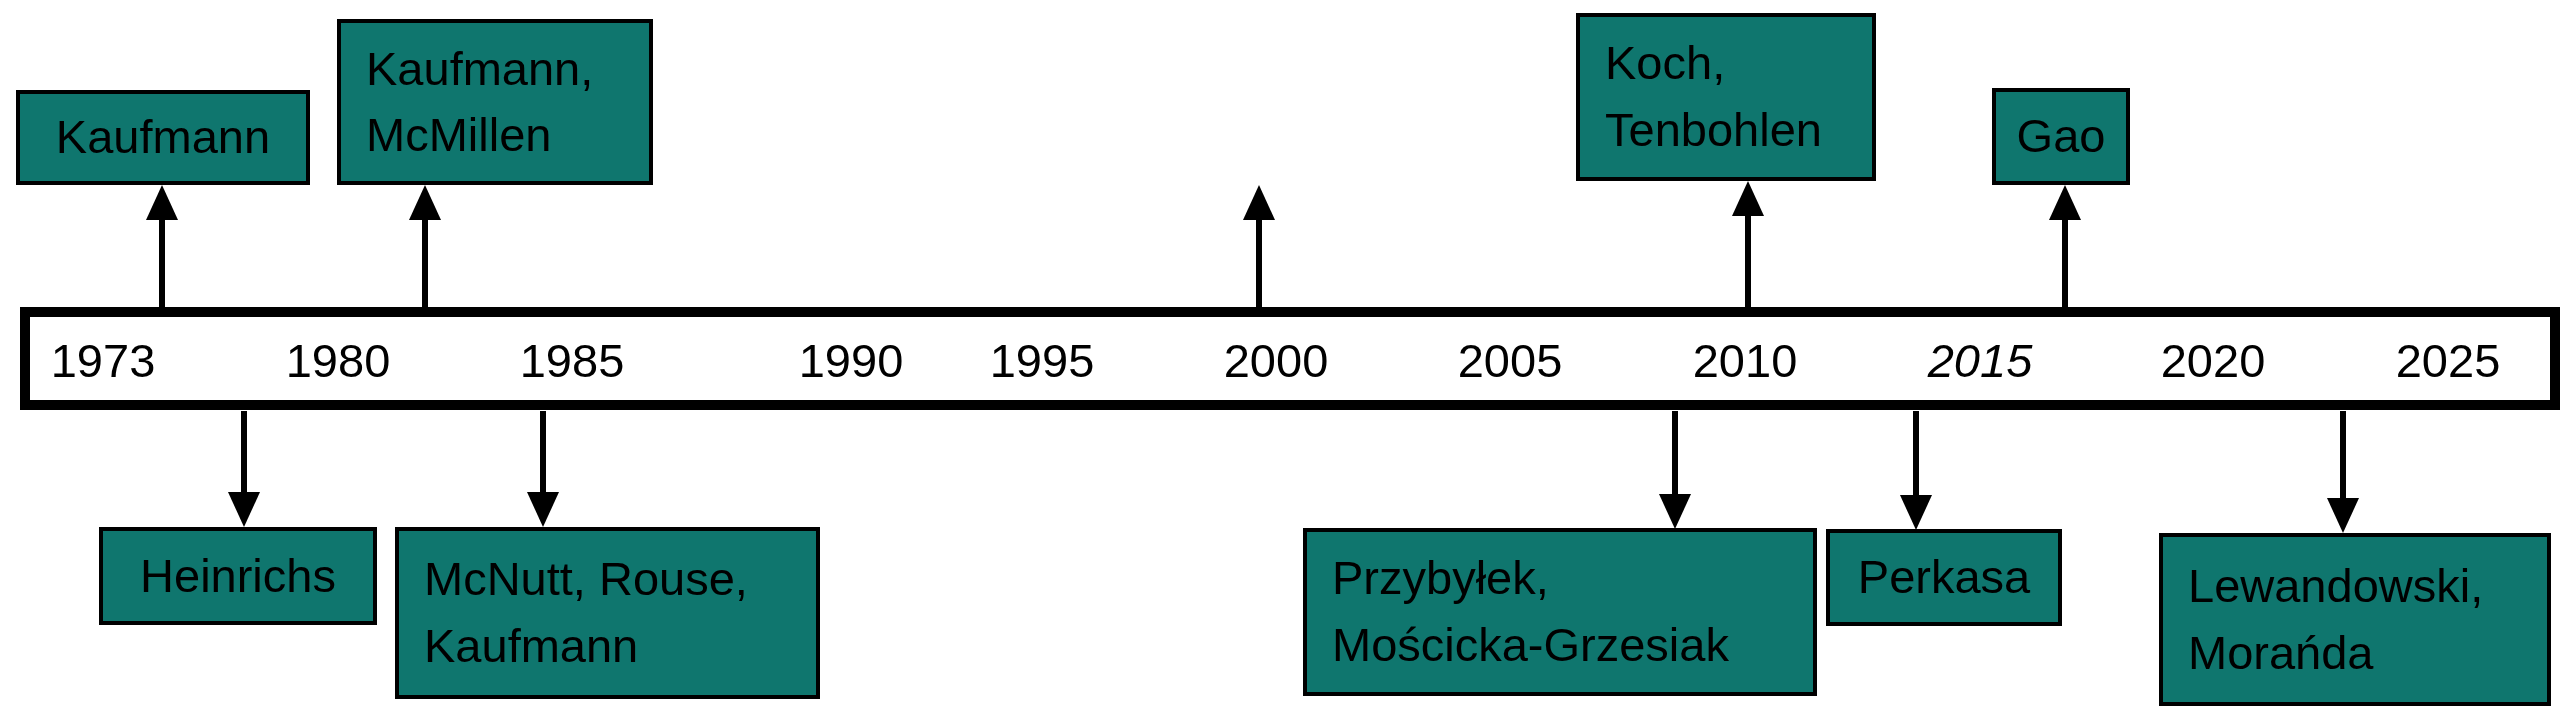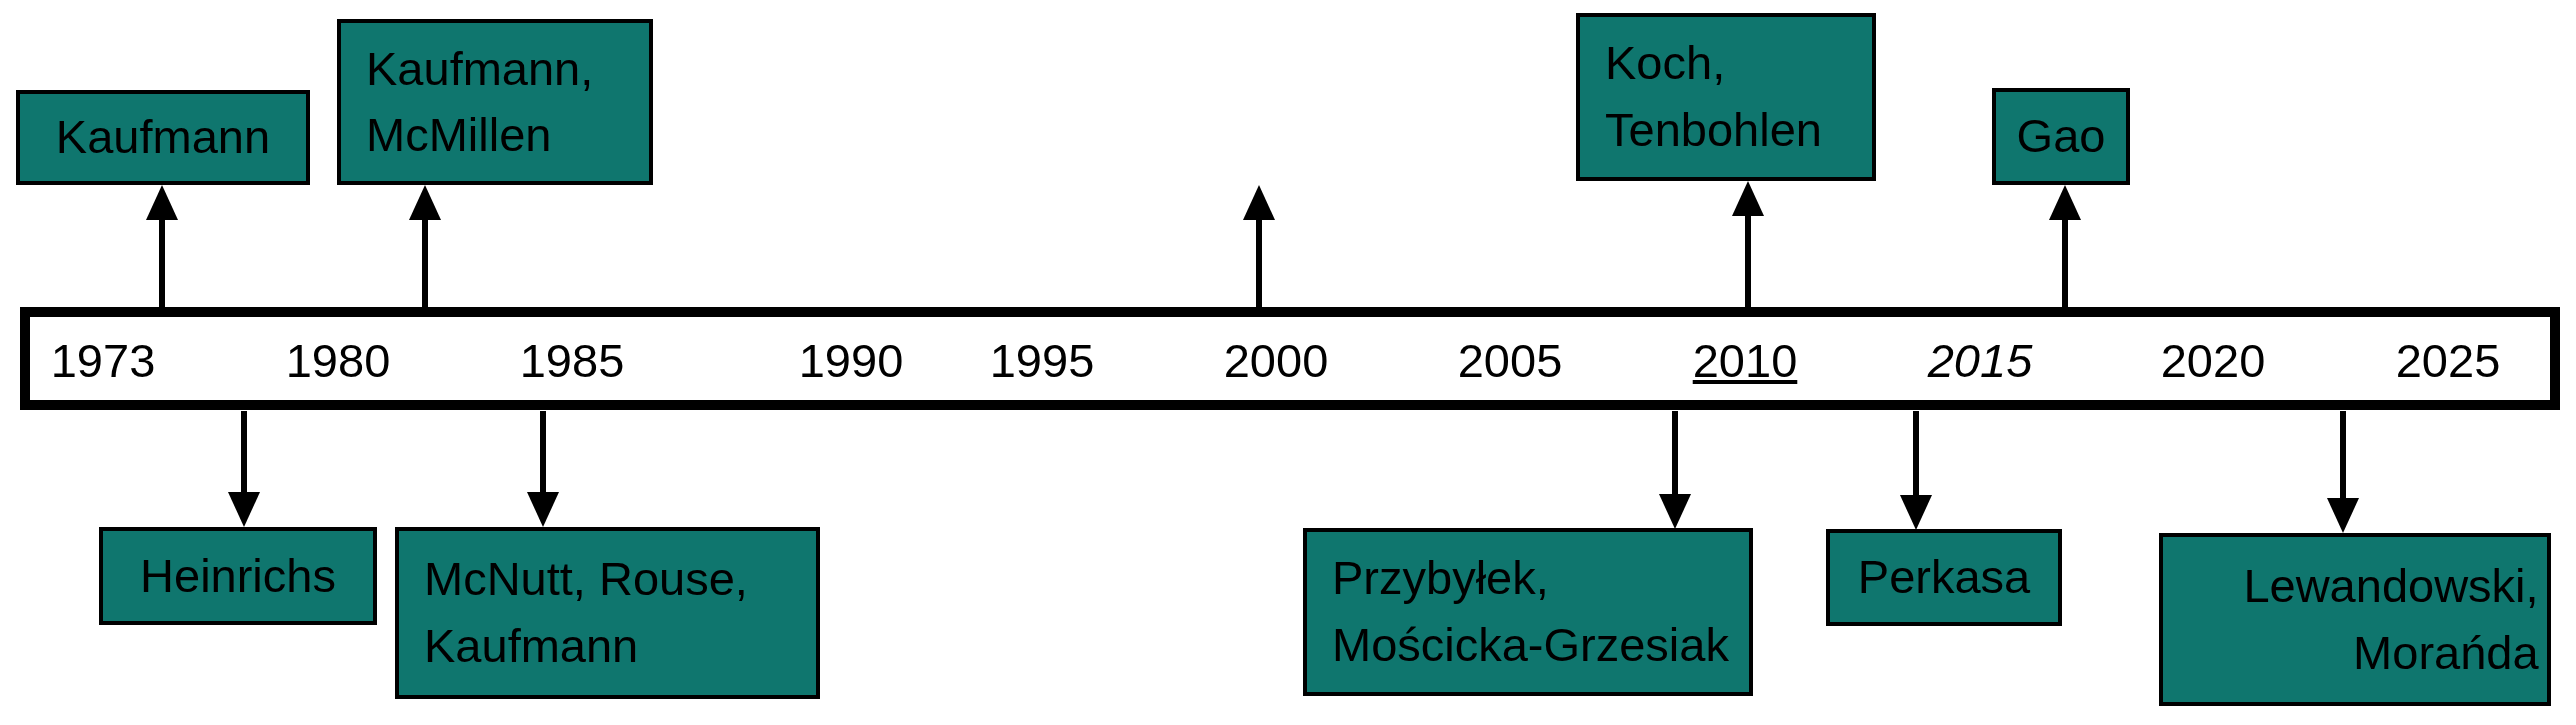--- a/index.html
+++ b/index.html
@@ -113,21 +113,21 @@
   </div>
 
   <div class="timeline-bar"></div>
   <span class="year" style="left:103px;">1973</span>
   <span class="year" style="left:338px;">1980</span>
   <span class="year" style="left:572px;">1985</span>
   <span class="year" style="left:807px;margin-left:44px;">1990</span>
   <span class="year" style="left:1042px;">1995</span>
   <span class="year" style="left:1276px;">2000</span>
   <span class="year" style="left:1510px;">2005</span>
-  <span class="year" style="left:1745px;text-decoration:underline;">2010</span>
+  <span class="year" style="left:1745px;">2010</span>
   <span class="year" style="left:1980px;font-style:italic;">2015</span>
   <span class="year" style="left:2213px;">2020</span>
   <span class="year" style="left:2448px;">2025</span>
 
   <div class="arrow" style="left:244px; top:411px; height:116px;">
     <div class="shaft"></div>
     <div class="head-down"></div>
   </div>
   <div class="arrow" style="left:543px; top:411px; height:116px;">
     <div class="shaft"></div>
@@ -148,28 +148,28 @@
 
   <div class="box center" style="left:99px; top:527px; width:278px; height:98px;">
     <div>Heinrichs</div>
   </div>
 
   <div class="box left" style="left:395px; top:527px; width:425px; height:172px;">
     <div>McNutt, Rouse,</div>
     <div>Kaufmann</div>
   </div>
 
-  <div class="box left" style="left:1303px; top:528px; width:450px; height:168px;">
+  <div class="box left" style="left:1303px; top:528px; width:514px; height:168px;">
     <div>Przybyłek,</div>
     <div>Mościcka-Grzesiak</div>
   </div>
 
   <div class="box center" style="left:1826px; top:529px; width:236px; height:97px;">
     <div>Perkasa</div>
   </div>
 
-  <div class="box left" style="left:2159px; top:533px; width:392px; height:173px;align-items:flex-end;">
+  <div class="box left" style="left:2159px; top:533px; width:392px; height:173px;">
     <div>Lewandowski,</div>
     <div>Morańda</div>
   </div>
 
 </div>
 
 
 </body></html>

